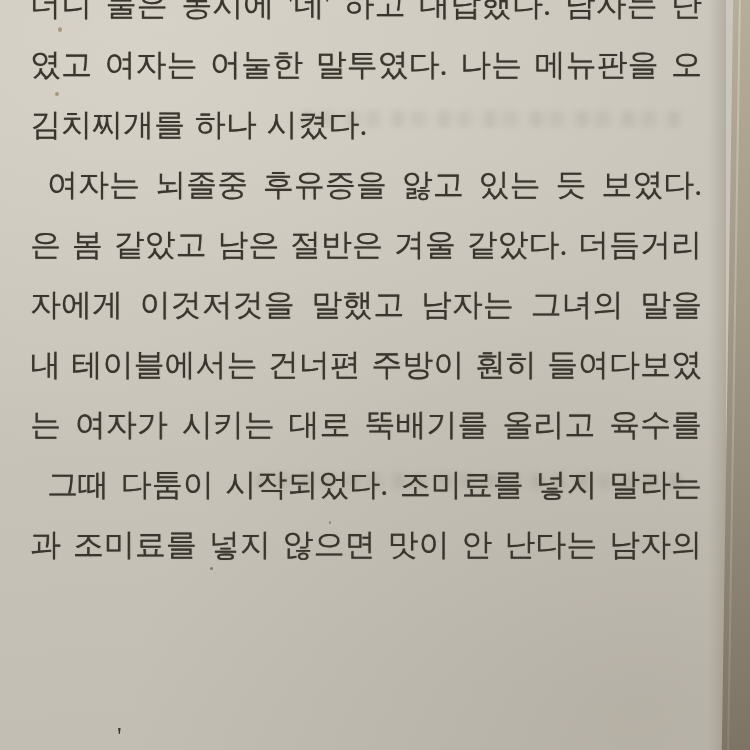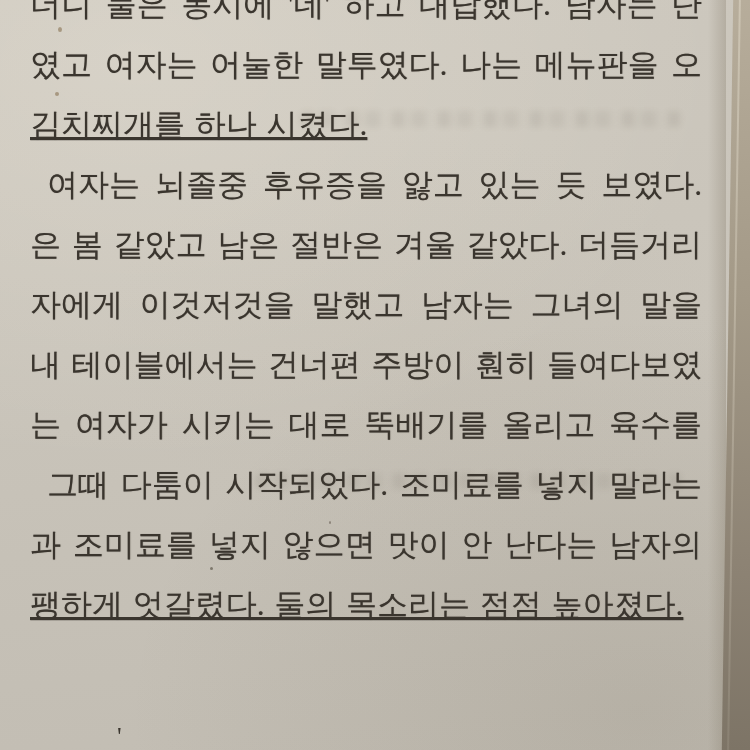--- a/index.html
+++ b/index.html
@@ -34,21 +34,20 @@
     line-height: 60px;
     overflow: hidden;
     text-align: justify;
     text-align-last: justify;
     text-shadow: 0.3px 0.4px 0.7px rgba(56, 51, 43, 0.55);
   }
   .line.indent { text-indent: 17px; }
   .line.para-end {
     text-align: left;
     text-align-last: left;
-    text-decoration: underline;
   }
   
   .smudge {
     position: absolute;
     height: 16px;
     border-radius: 6px;
     filter: blur(3px);
     opacity: 0.45;
     background: repeating-linear-gradient(90deg,
       rgba(77, 70, 58, 0.20) 0 12px,
@@ -117,21 +116,20 @@
     <div class="line para-end">김치찌개를 하나 시켰다.</div>
 
     <div class="line indent">여자는 뇌졸중 후유증을 앓고 있는 듯 보였다. 몸의 절반</div>
     <div class="line">은 봄 같았고 남은 절반은 겨울 같았다. 더듬거리는 말로 남</div>
     <div class="line">자에게 이것저것을 말했고 남자는 그녀의 말을 곧잘 따랐다.</div>
     <div class="line">내 테이블에서는 건너편 주방이 훤히 들여다보였는데 남자</div>
     <div class="line">는 여자가 시키는 대로 뚝배기를 올리고 육수를 붓고 돼지고</div>
 
     <div class="line indent">그때 다툼이 시작되었다. 조미료를 넣지 말라는 여자의 말</div>
     <div class="line">과 조미료를 넣지 않으면 맛이 안 난다는 남자의 의견이 팽</div>
-    <div class="line para-end">팽하게 엇갈렸다. 둘의 목소리는 점점 높아졌다.</div>
   </div>
 
   <div class="smudge smudge-1"></div>
   <div class="smudge smudge-2"></div>
 
   <div class="speck speck-1"></div>
   <div class="speck speck-2"></div>
   <div class="speck speck-3"></div>
   <div class="speck speck-4"></div>
 

